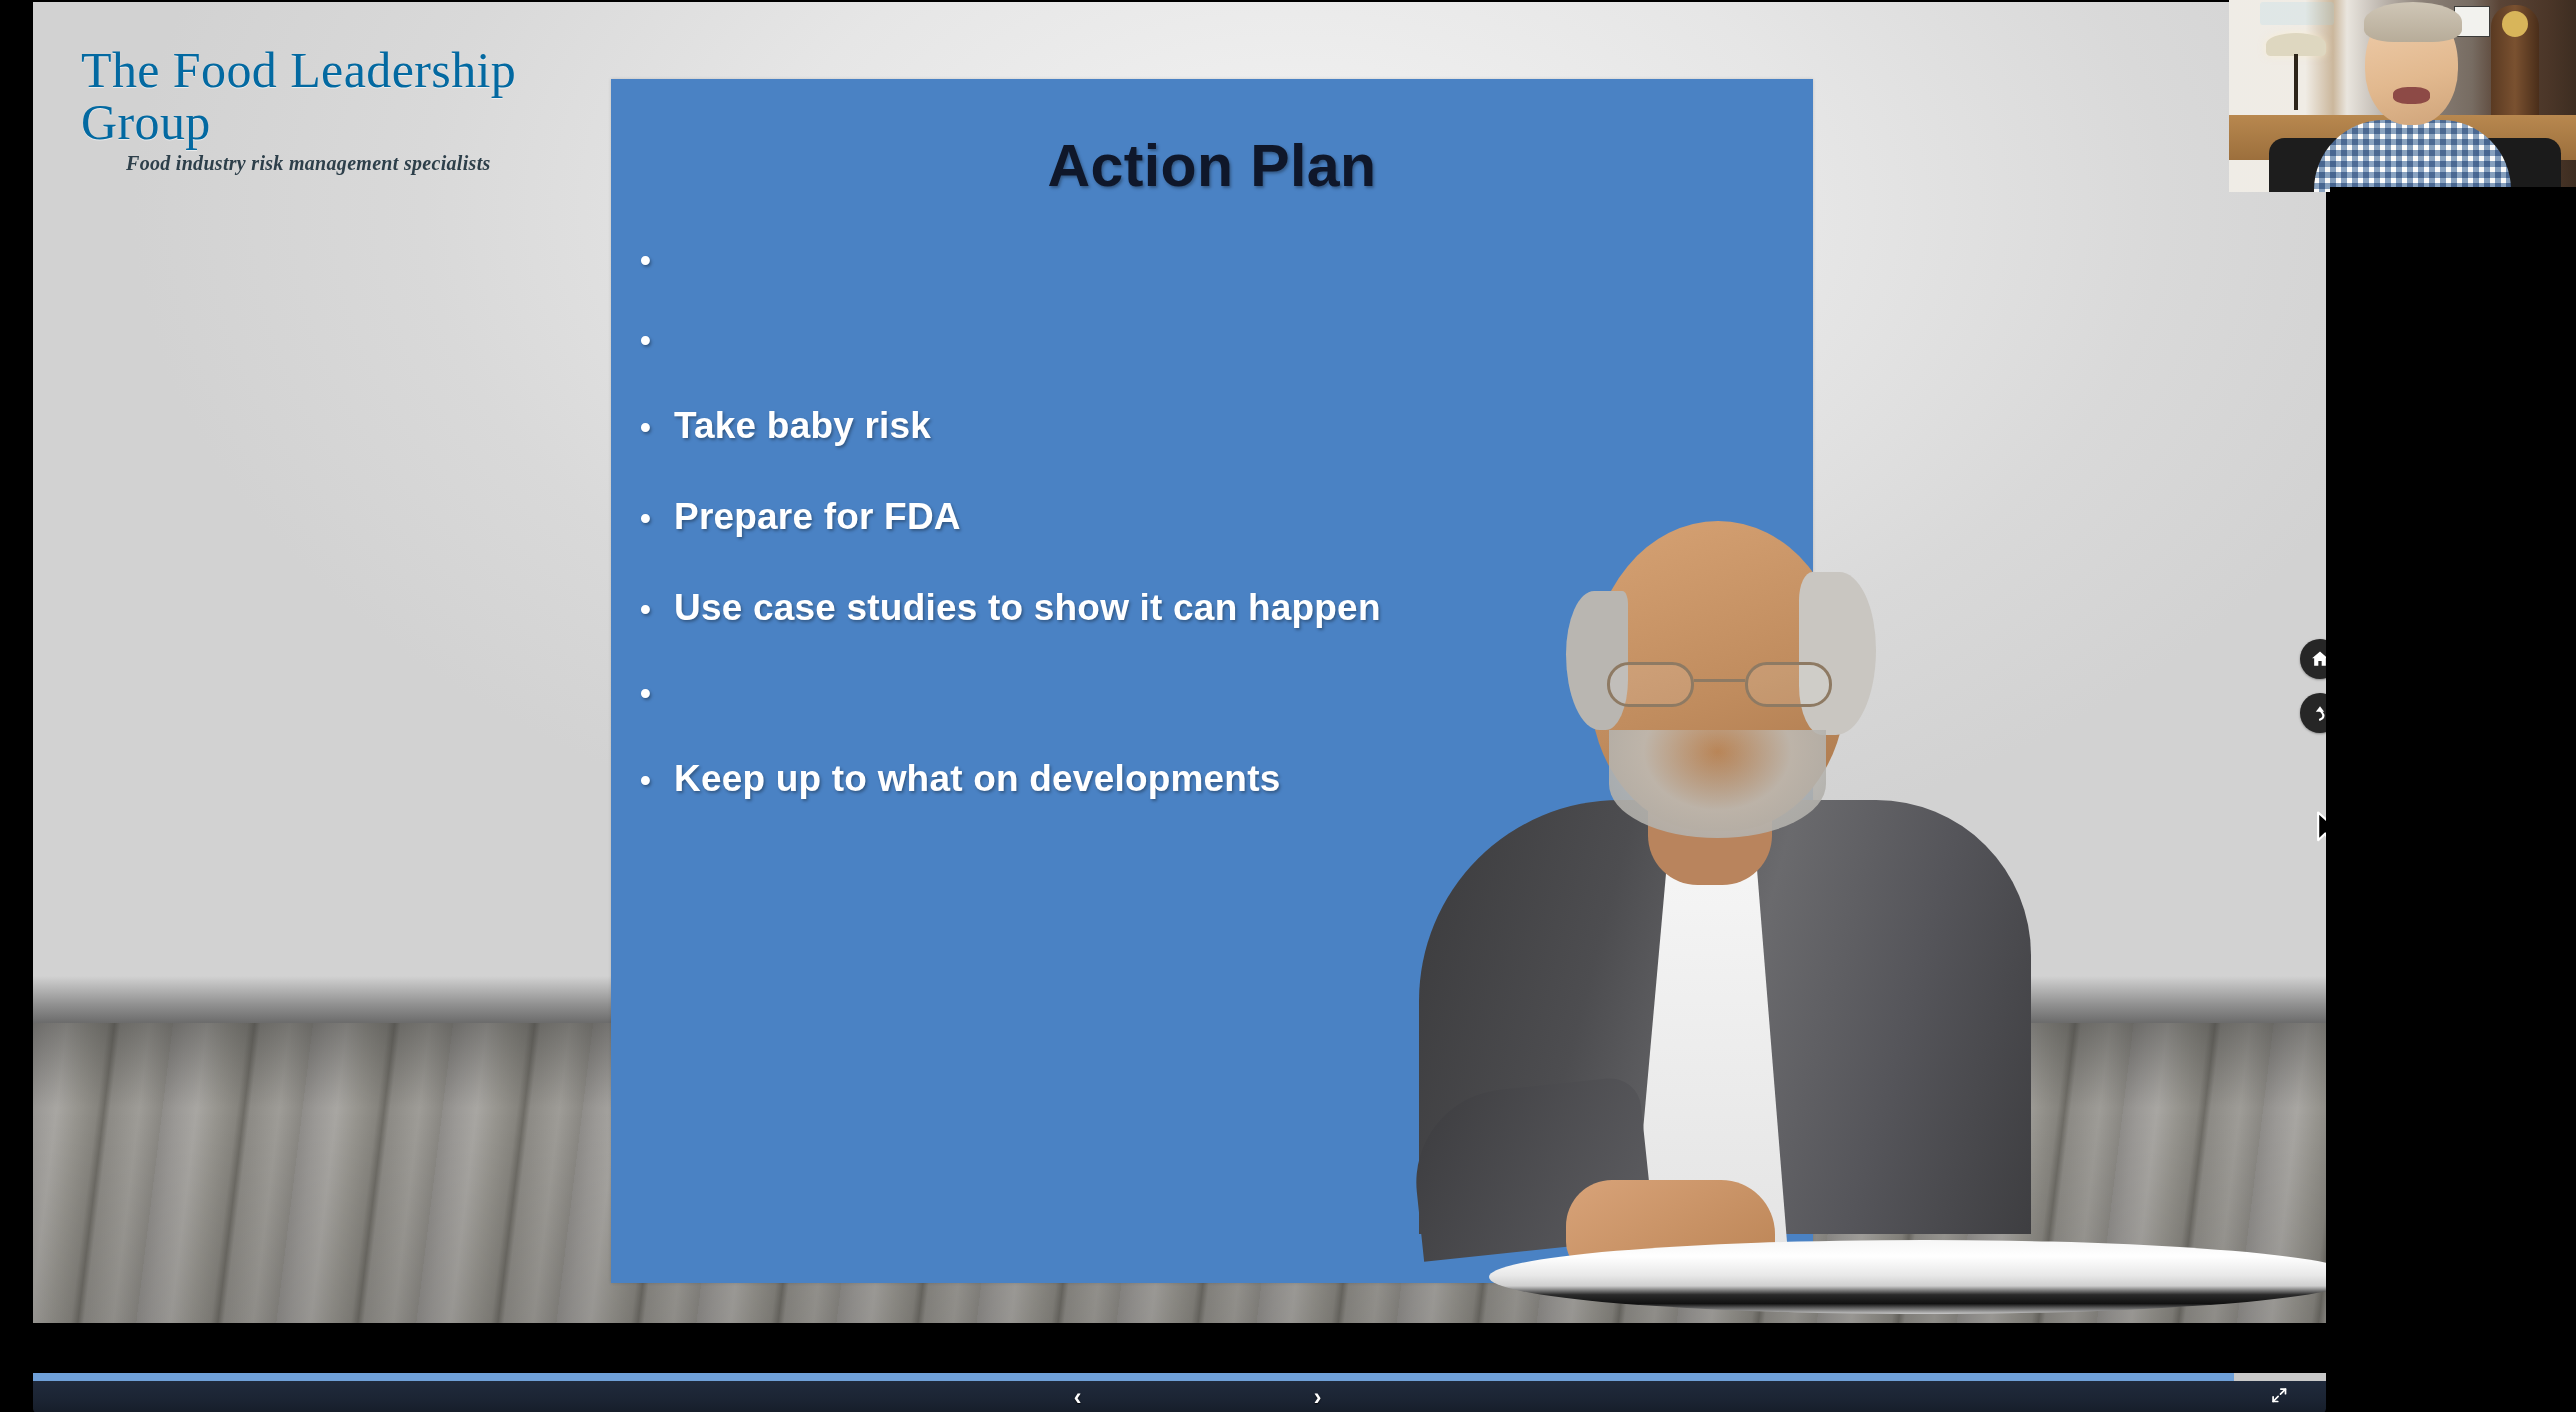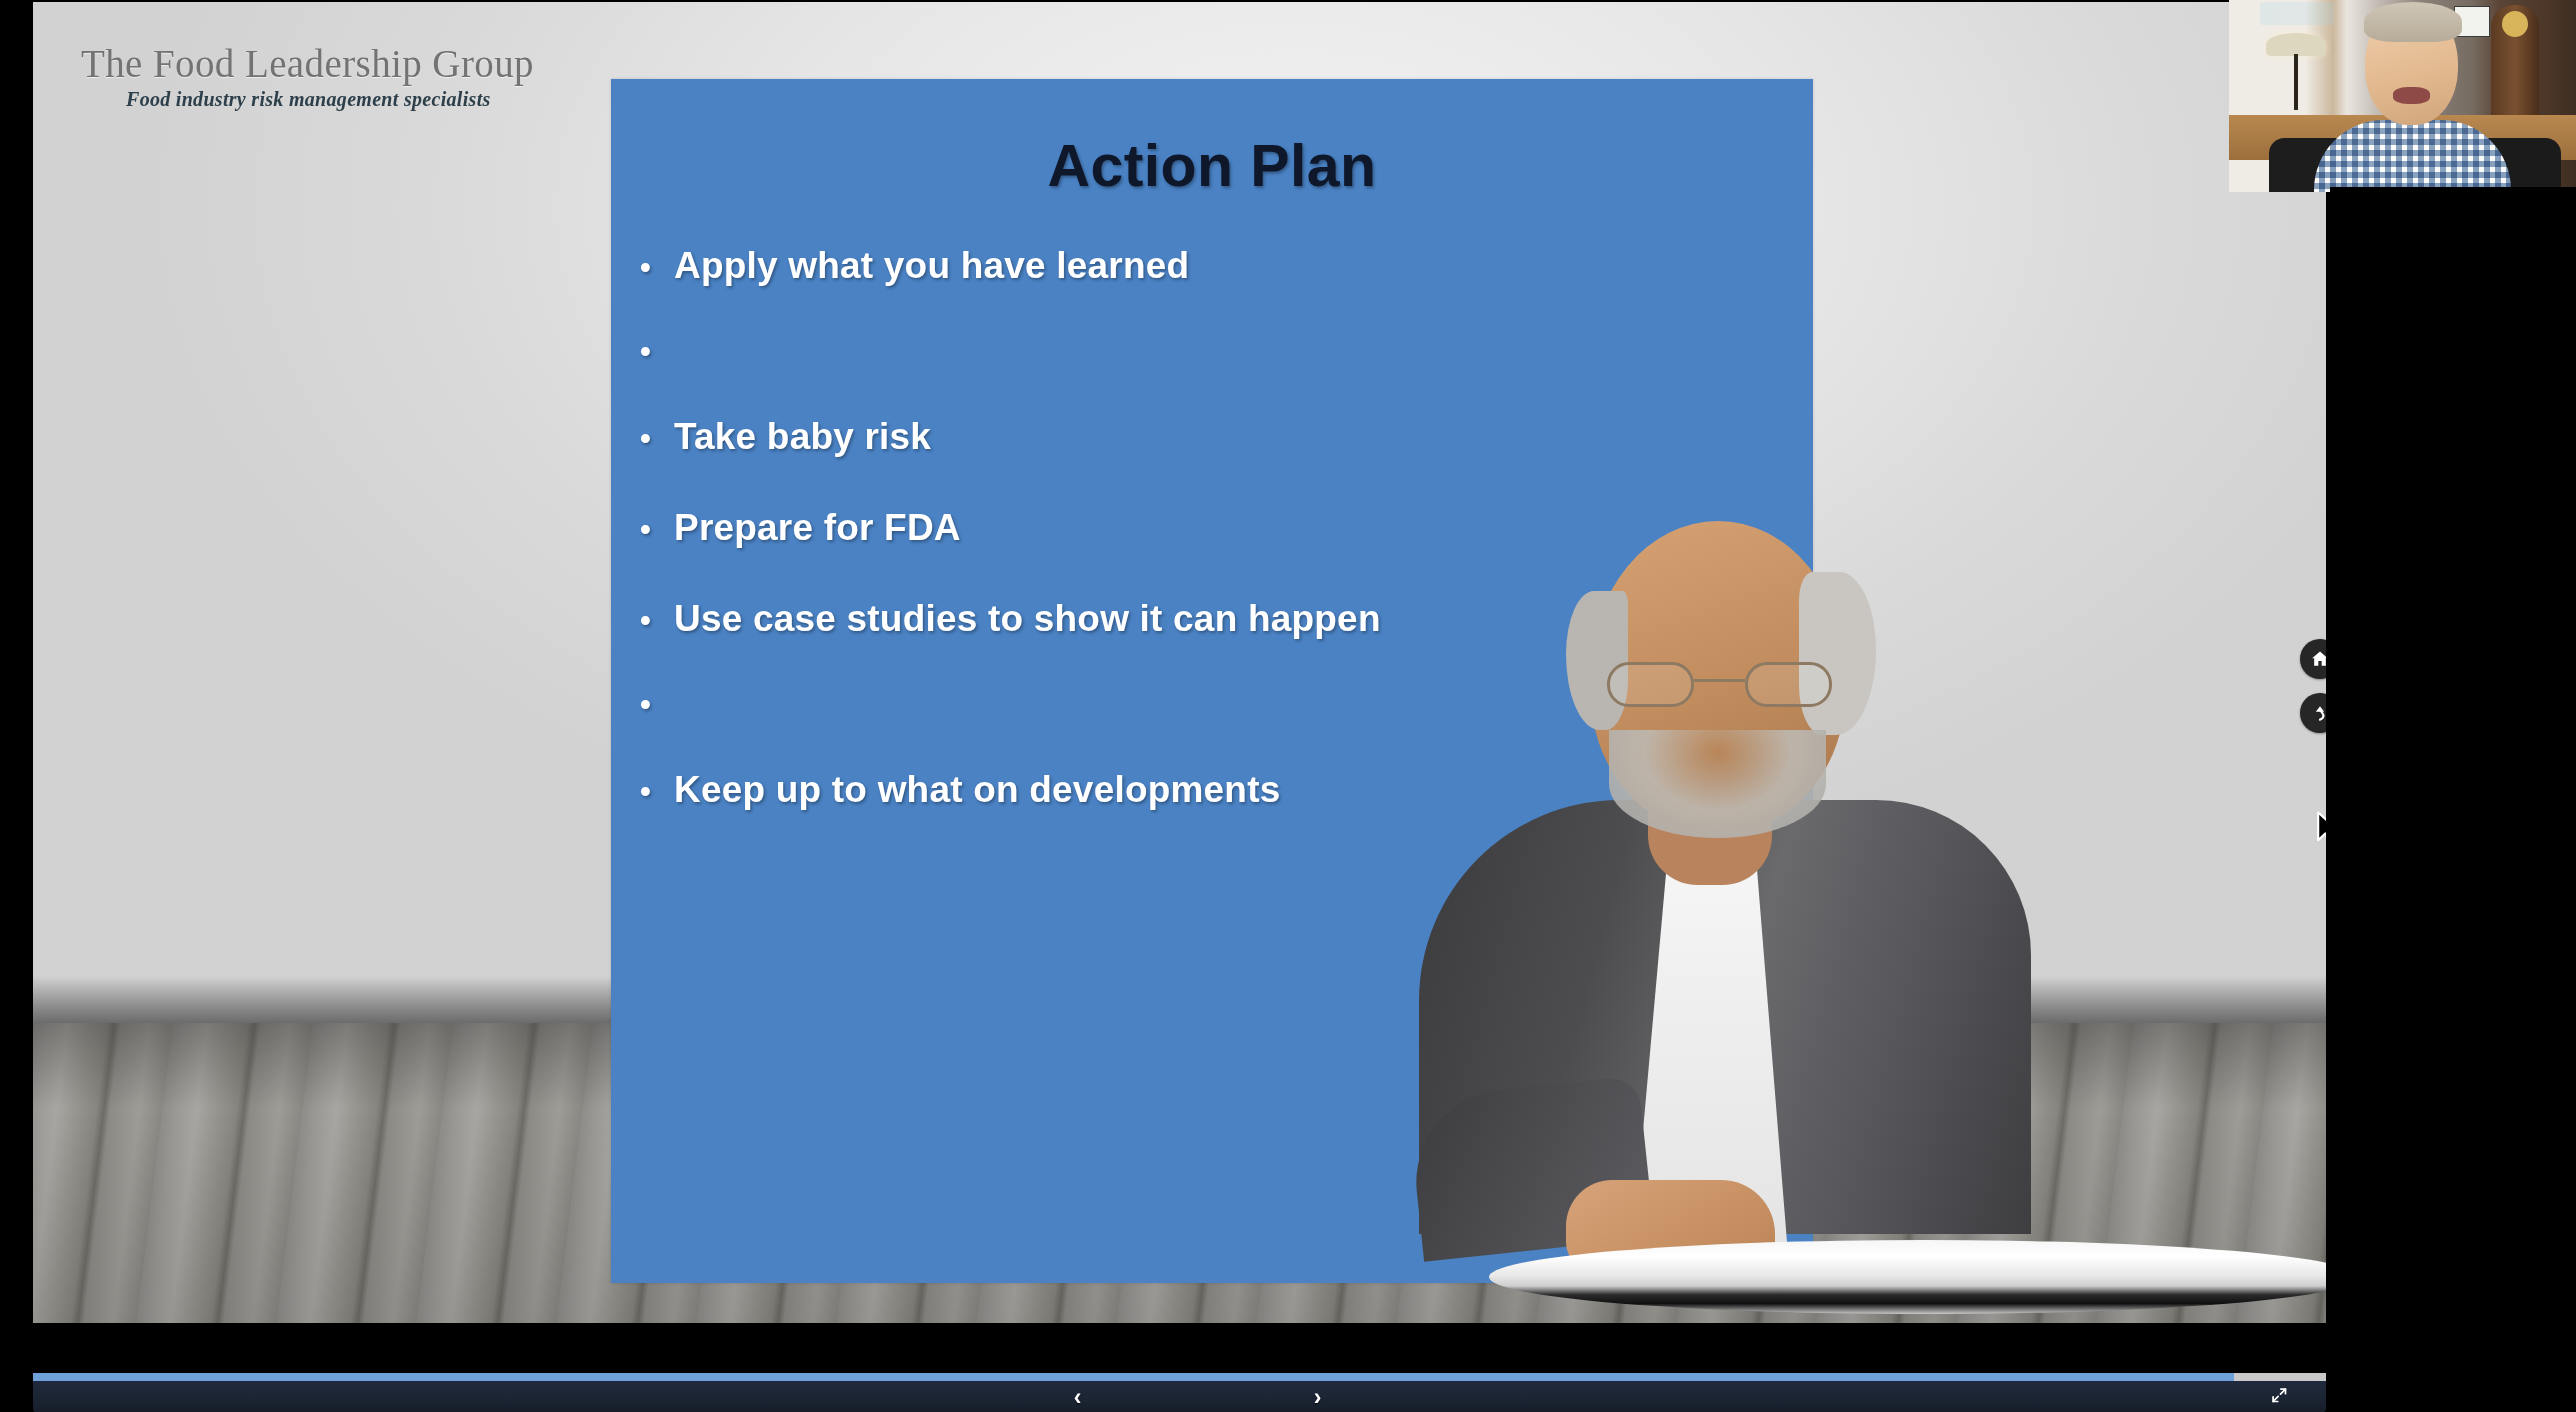--- a/index.html
+++ b/index.html
@@ -42,22 +42,22 @@
     background: linear-gradient(to bottom, rgba(60,60,58,0.42) 0%, rgba(0,0,0,0) 28%, rgba(0,0,0,0.10) 100%);
   }
 
   
   #logo {
     position: absolute; left: 48px; top: 42px; width: 480px;
     text-align: left; user-select: none;
   }
   #logo .brand {
     font-family: "Liberation Serif", serif;
-    font-size: 39px; letter-spacing: 0.4px;
-    color: #737373; line-height: 1.05;
+    font-size: 50px; letter-spacing: 0.4px;
+    color: #0369a1; line-height: 1.05;
     text-shadow: 0 0.8px 0.8px rgba(255,255,255,0.6);
   }
   #logo .tagline {
     font-family: "Liberation Serif", serif;
     font-style: italic; font-weight: bold;
     font-size: 20px; color: #2d3f4a;
     letter-spacing: 0.3px; margin-top: 3.1px; padding-left: 45px;
   }
 
   
@@ -280,21 +280,20 @@
       <div class="brand">The Food Leadership Group</div>
       <div class="tagline">Food industry risk management specialists</div>
     </div>
 
     <div id="slide-panel">
       <div id="slide-title">Action Plan</div>
       <div id="bullet-list">
 
         <div class="bullet-row">
           <span class="bullet-dot">•</span>
-          <span class="bullet-text">Apply what you have learned</span>
         </div>
         <div class="bullet-row">
           <span class="bullet-dot">•</span>
         </div>
         <div class="bullet-row">
           <span class="bullet-dot">•</span>
           <span class="bullet-text">Take baby risk</span>
         </div>
         <div class="bullet-row">
           <span class="bullet-dot">•</span>

